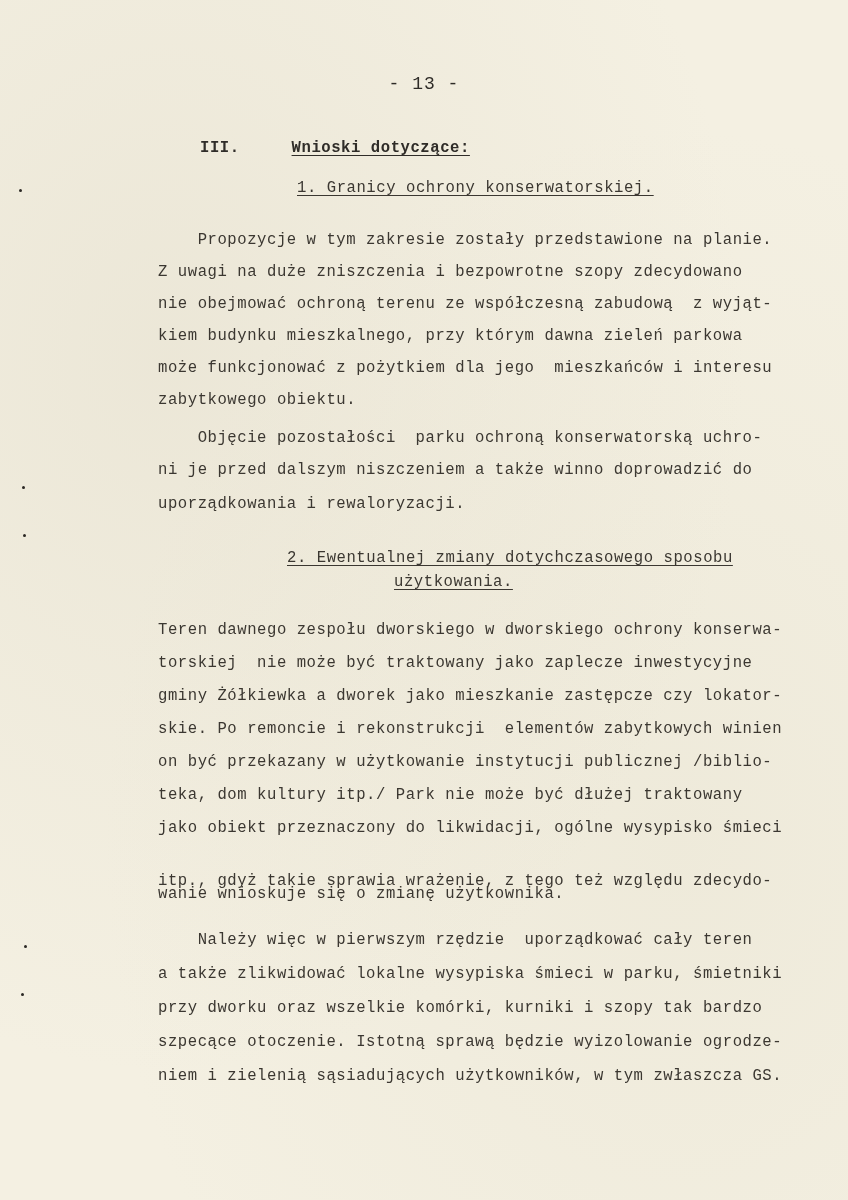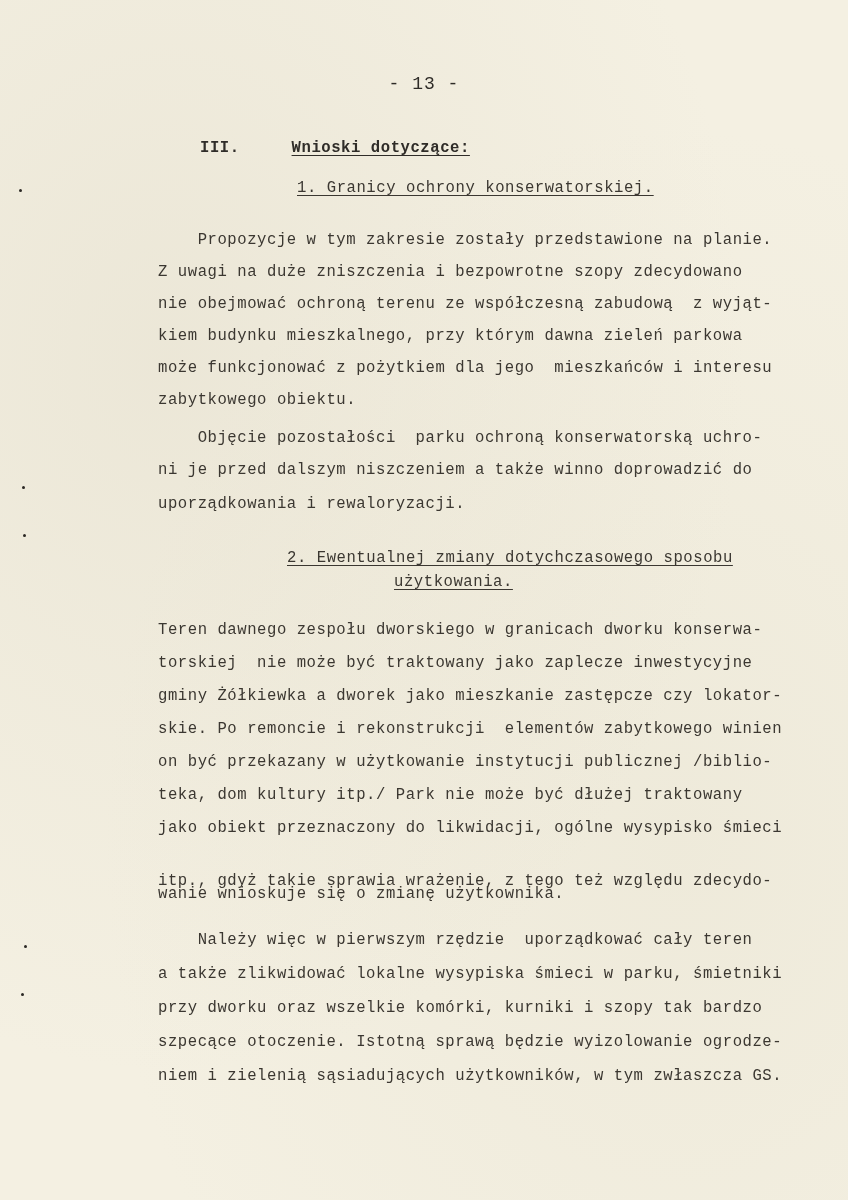--- a/index.html
+++ b/index.html
@@ -49,24 +49,24 @@
   <div class="line" style="top:358px; left:158px;">może funkcjonować z pożytkiem dla jego  mieszkańców i interesu</div>
   <div class="line" style="top:390px; left:158px;">zabytkowego obiektu.</div>
 
   <div class="line" style="top:428px; left:158px;">    Objęcie pozostałości  parku ochroną konserwatorską uchro-</div>
   <div class="line" style="top:460px; left:158px;">ni je przed dalszym niszczeniem a także winno doprowadzić do</div>
   <div class="line" style="top:494px; left:158px;">uporządkowania i rewaloryzacji.</div>
 
   <div class="line" style="top:548px; left:245px;"><span class="u">2. Ewentualnej zmiany dotychczasowego sposobu</span></div>
   <div class="line" style="top:572px; left:352px;"><span class="u">użytkowania.</span></div>
 
-  <div class="line" style="top:620px; left:158px;">Teren dawnego zespołu dworskiego w granicach dworku konserwa-</div>
+  <div class="line" style="top:620px; left:158px;">Teren dawnego zespołu dworskiego w dworskiego ochrony konserwa-</div>
   <div class="line" style="top:653px; left:158px;">torskiej  nie może być traktowany jako zaplecze inwestycyjne</div>
   <div class="line" style="top:686px; left:158px;">gminy Żółkiewka a dworek jako mieszkanie zastępcze czy lokator-</div>
-  <div class="line" style="top:719px; left:158px;">skie. Po remoncie i rekonstrukcji  elementów zabytkowego winien</div>
+  <div class="line" style="top:719px; left:158px;">skie. Po remoncie i rekonstrukcji  elementów zabytkowych winien</div>
   <div class="line" style="top:752px; left:158px;">on być przekazany w użytkowanie instytucji publicznej /biblio-</div>
   <div class="line" style="top:785px; left:158px;">teka, dom kultury itp./ Park nie może być dłużej traktowany</div>
   <div class="line" style="top:818px; left:158px;">jako obiekt przeznaczony do likwidacji, ogólne wysypisko śmieci</div>
   <div class="line" style="top:851px; left:158px;margin-top:20px;">itp., gdyż takie sprawia wrażenie, z tego też względu zdecydo-</div>
   <div class="line" style="top:884px; left:158px;">wanie wnioskuje się o zmianę użytkownika.</div>
 
   <div class="line" style="top:930px; left:158px;">    Należy więc w pierwszym rzędzie  uporządkować cały teren</div>
   <div class="line" style="top:964px; left:158px;">a także zlikwidować lokalne wysypiska śmieci w parku, śmietniki</div>
   <div class="line" style="top:1032px; left:158px;">szpecące otoczenie. Istotną sprawą będzie wyizolowanie ogrodze-</div>
   <div class="line" style="top:998px; left:158px;">przy dworku oraz wszelkie komórki, kurniki i szopy tak bardzo</div>

